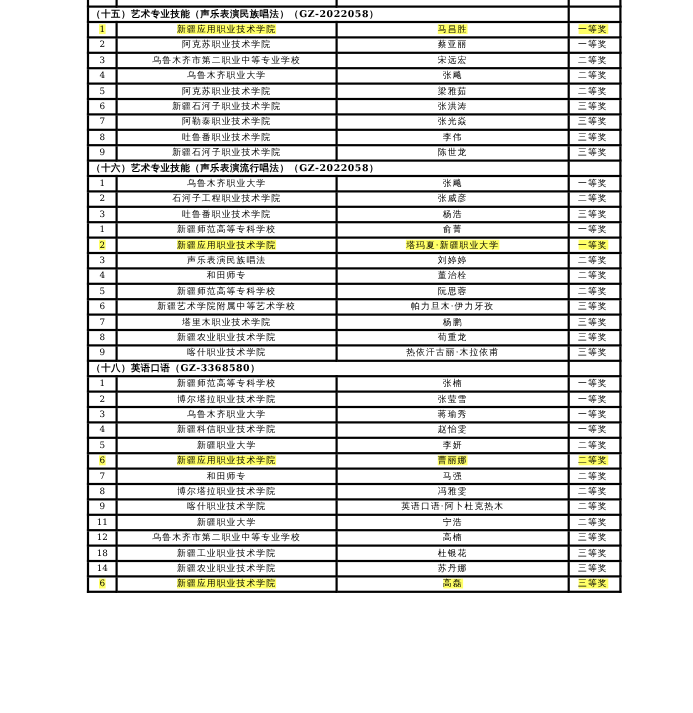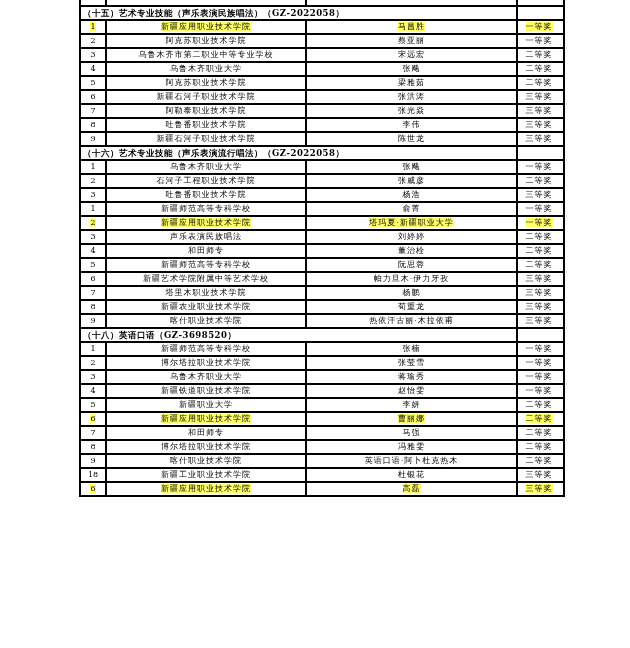--- a/index.html
+++ b/index.html
@@ -165,21 +165,21 @@
           <td><span>荀重龙</span></td>
           <td class="award"><span>三等奖</span></td>
         </tr>
         <tr>
           <td class="no"><span>9</span></td>
           <td><span>喀什职业技术学院</span></td>
           <td><span>热依汗古丽·木拉依甫</span></td>
           <td class="award"><span>三等奖</span></td>
         </tr>
         <tr>
-          <td colspan="3" class="section">（十八）英语口语（GZ-3698520）</td>
+          <td colspan="3" class="section">（十八）英语口语（GZ-3368580）</td>
           <td></td>
         </tr>
         <tr>
           <td class="no"><span>1</span></td>
           <td><span>新疆师范高等专科学校</span></td>
           <td><span>张楠</span></td>
           <td class="award"><span>一等奖</span></td>
         </tr>
         <tr>
           <td class="no"><span>2</span></td>
@@ -188,21 +188,21 @@
           <td class="award"><span>一等奖</span></td>
         </tr>
         <tr>
           <td class="no"><span>3</span></td>
           <td><span>乌鲁木齐职业大学</span></td>
           <td><span>蒋瑜秀</span></td>
           <td class="award"><span>一等奖</span></td>
         </tr>
         <tr>
           <td class="no"><span>4</span></td>
-          <td><span>新疆铁道职业技术学院</span></td>
+          <td><span>新疆科信职业技术学院</span></td>
           <td><span>赵怡雯</span></td>
           <td class="award"><span>一等奖</span></td>
         </tr>
         <tr>
           <td class="no"><span>5</span></td>
           <td><span>新疆职业大学</span></td>
           <td><span>李妍</span></td>
           <td class="award"><span>二等奖</span></td>
         </tr>
         <tr>
@@ -223,23 +223,41 @@
           <td><span>冯雅雯</span></td>
           <td class="award"><span>二等奖</span></td>
         </tr>
         <tr>
           <td class="no"><span>9</span></td>
           <td><span>喀什职业技术学院</span></td>
           <td><span>英语口语·阿卜杜克热木</span></td>
           <td class="award"><span>二等奖</span></td>
         </tr>
         <tr>
+          <td class="no"><span>11</span></td>
+          <td><span>新疆职业大学</span></td>
+          <td><span>宁浩</span></td>
+          <td class="award"><span>二等奖</span></td>
+        </tr>
+        <tr>
+          <td class="no"><span>12</span></td>
+          <td><span>乌鲁木齐市第二职业中等专业学校</span></td>
+          <td><span>高楠</span></td>
+          <td class="award"><span>三等奖</span></td>
+        </tr>
+        <tr>
           <td class="no"><span>18</span></td>
           <td><span>新疆工业职业技术学院</span></td>
           <td><span>杜银花</span></td>
+          <td class="award"><span>三等奖</span></td>
+        </tr>
+        <tr>
+          <td class="no"><span>14</span></td>
+          <td><span>新疆农业职业技术学院</span></td>
+          <td><span>苏丹娜</span></td>
           <td class="award"><span>三等奖</span></td>
         </tr>
         <tr>
           <td class="no"><span class="hl">6</span></td>
           <td><span class="hl">新疆应用职业技术学院</span></td>
           <td><span class="hl">高磊</span></td>
           <td class="award"><span class="hl">三等奖</span></td>
         </tr>
       </tbody>
   </table>

